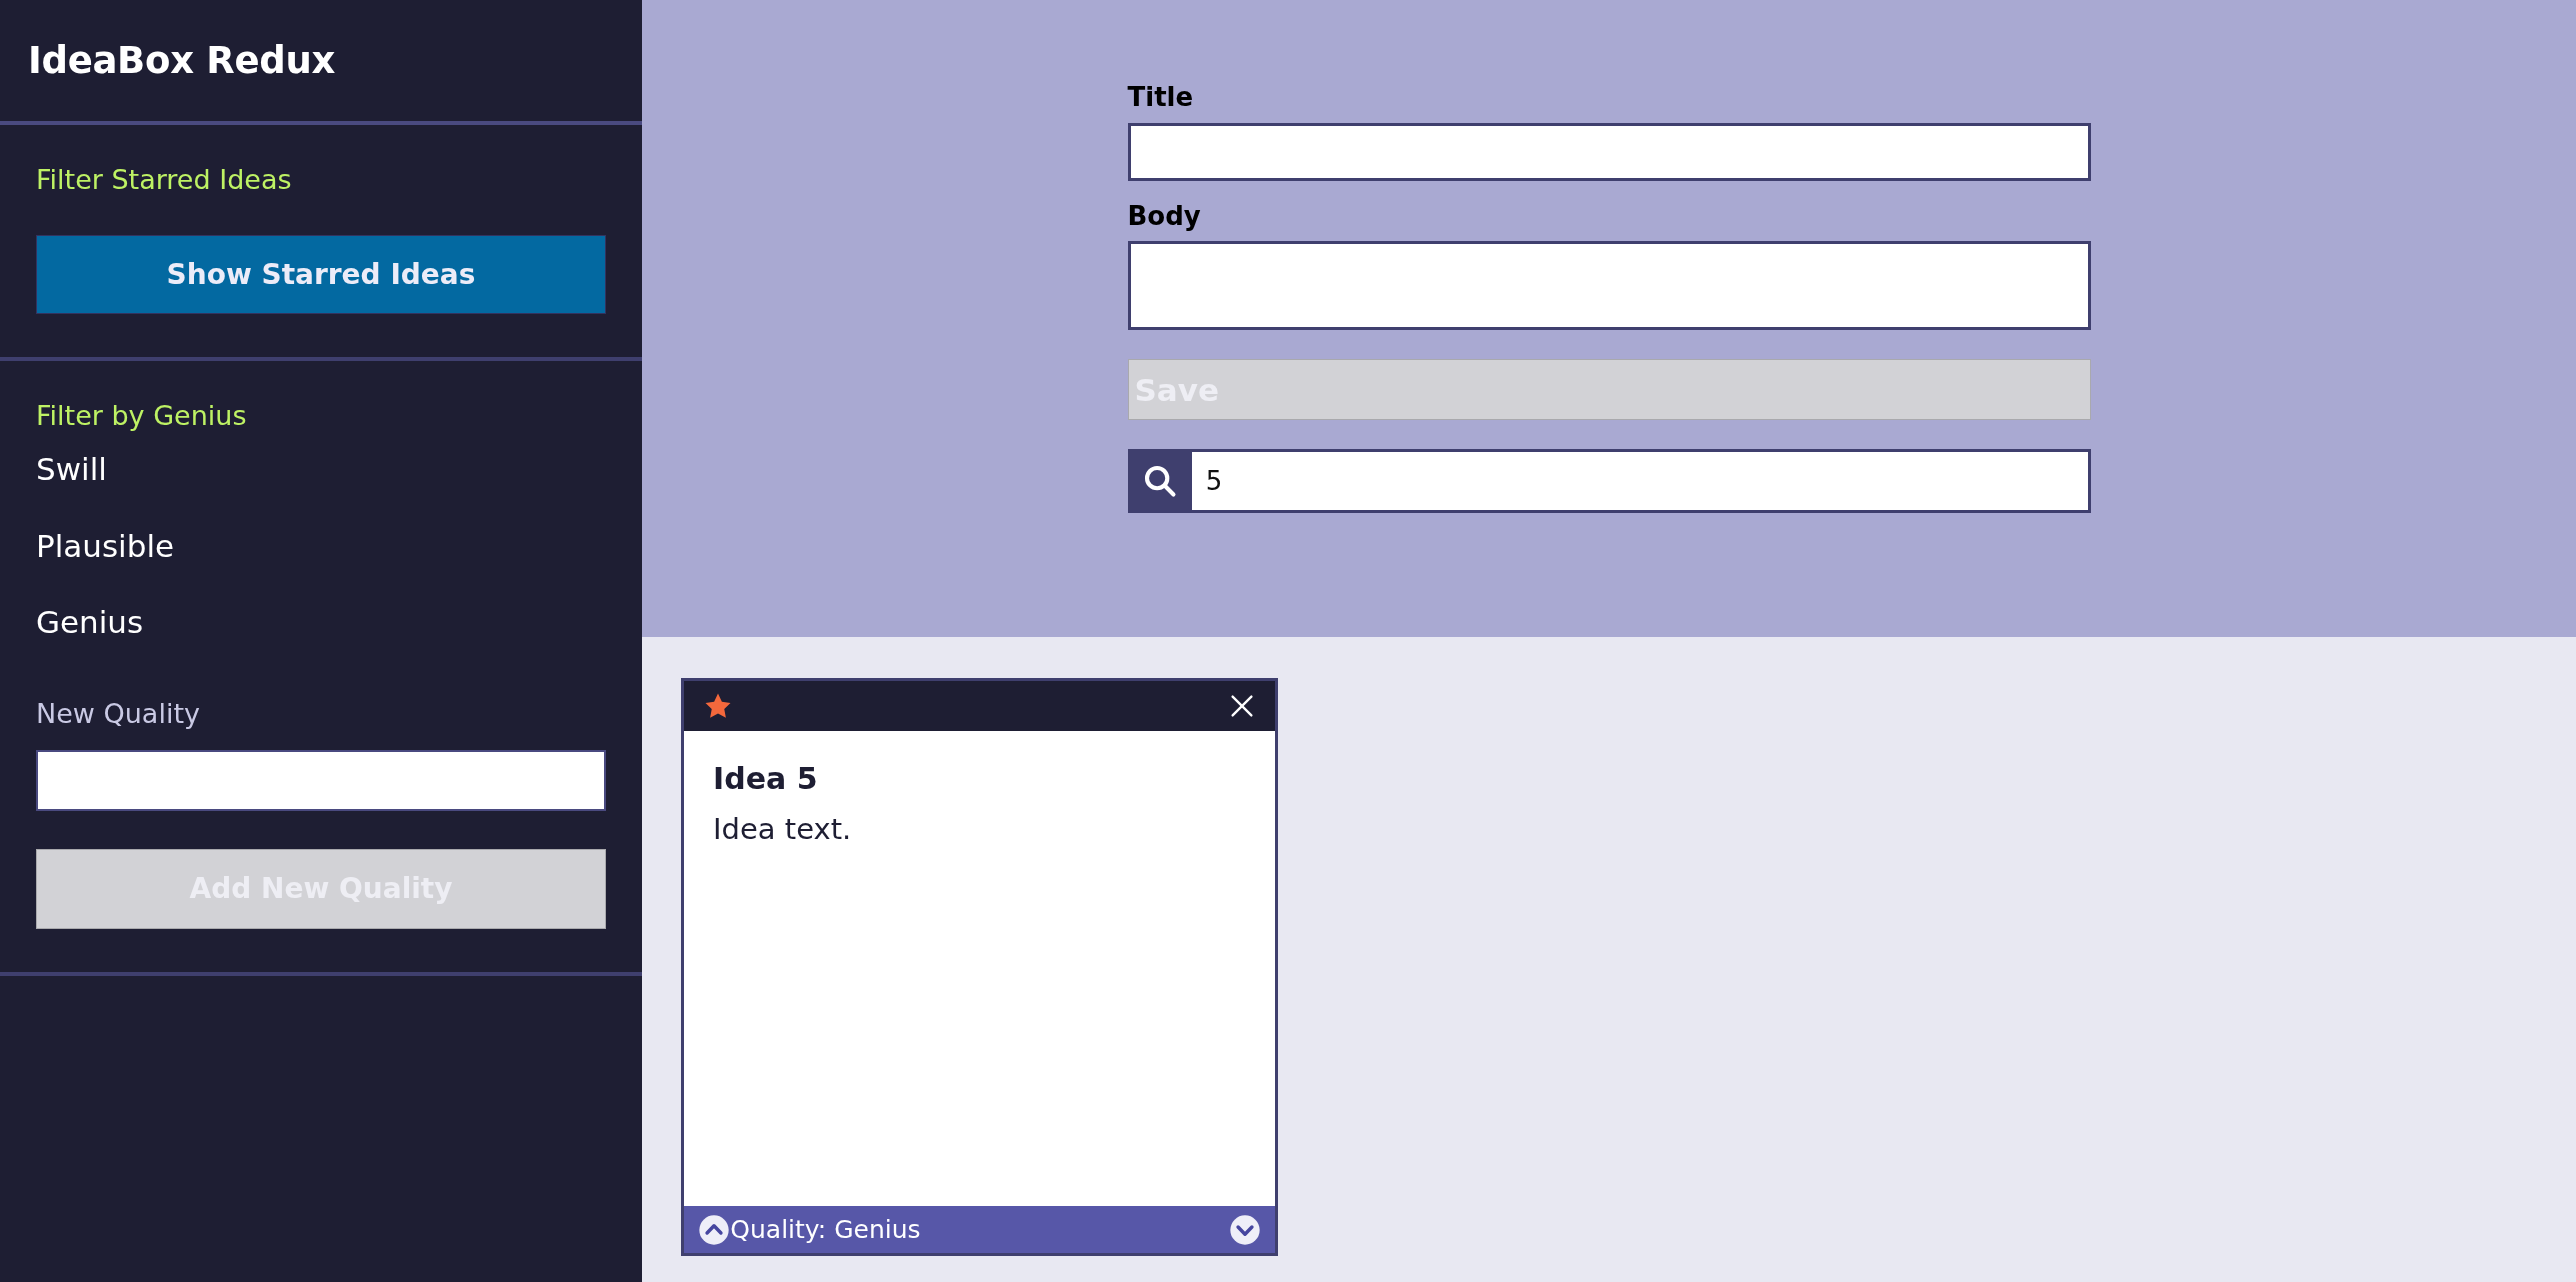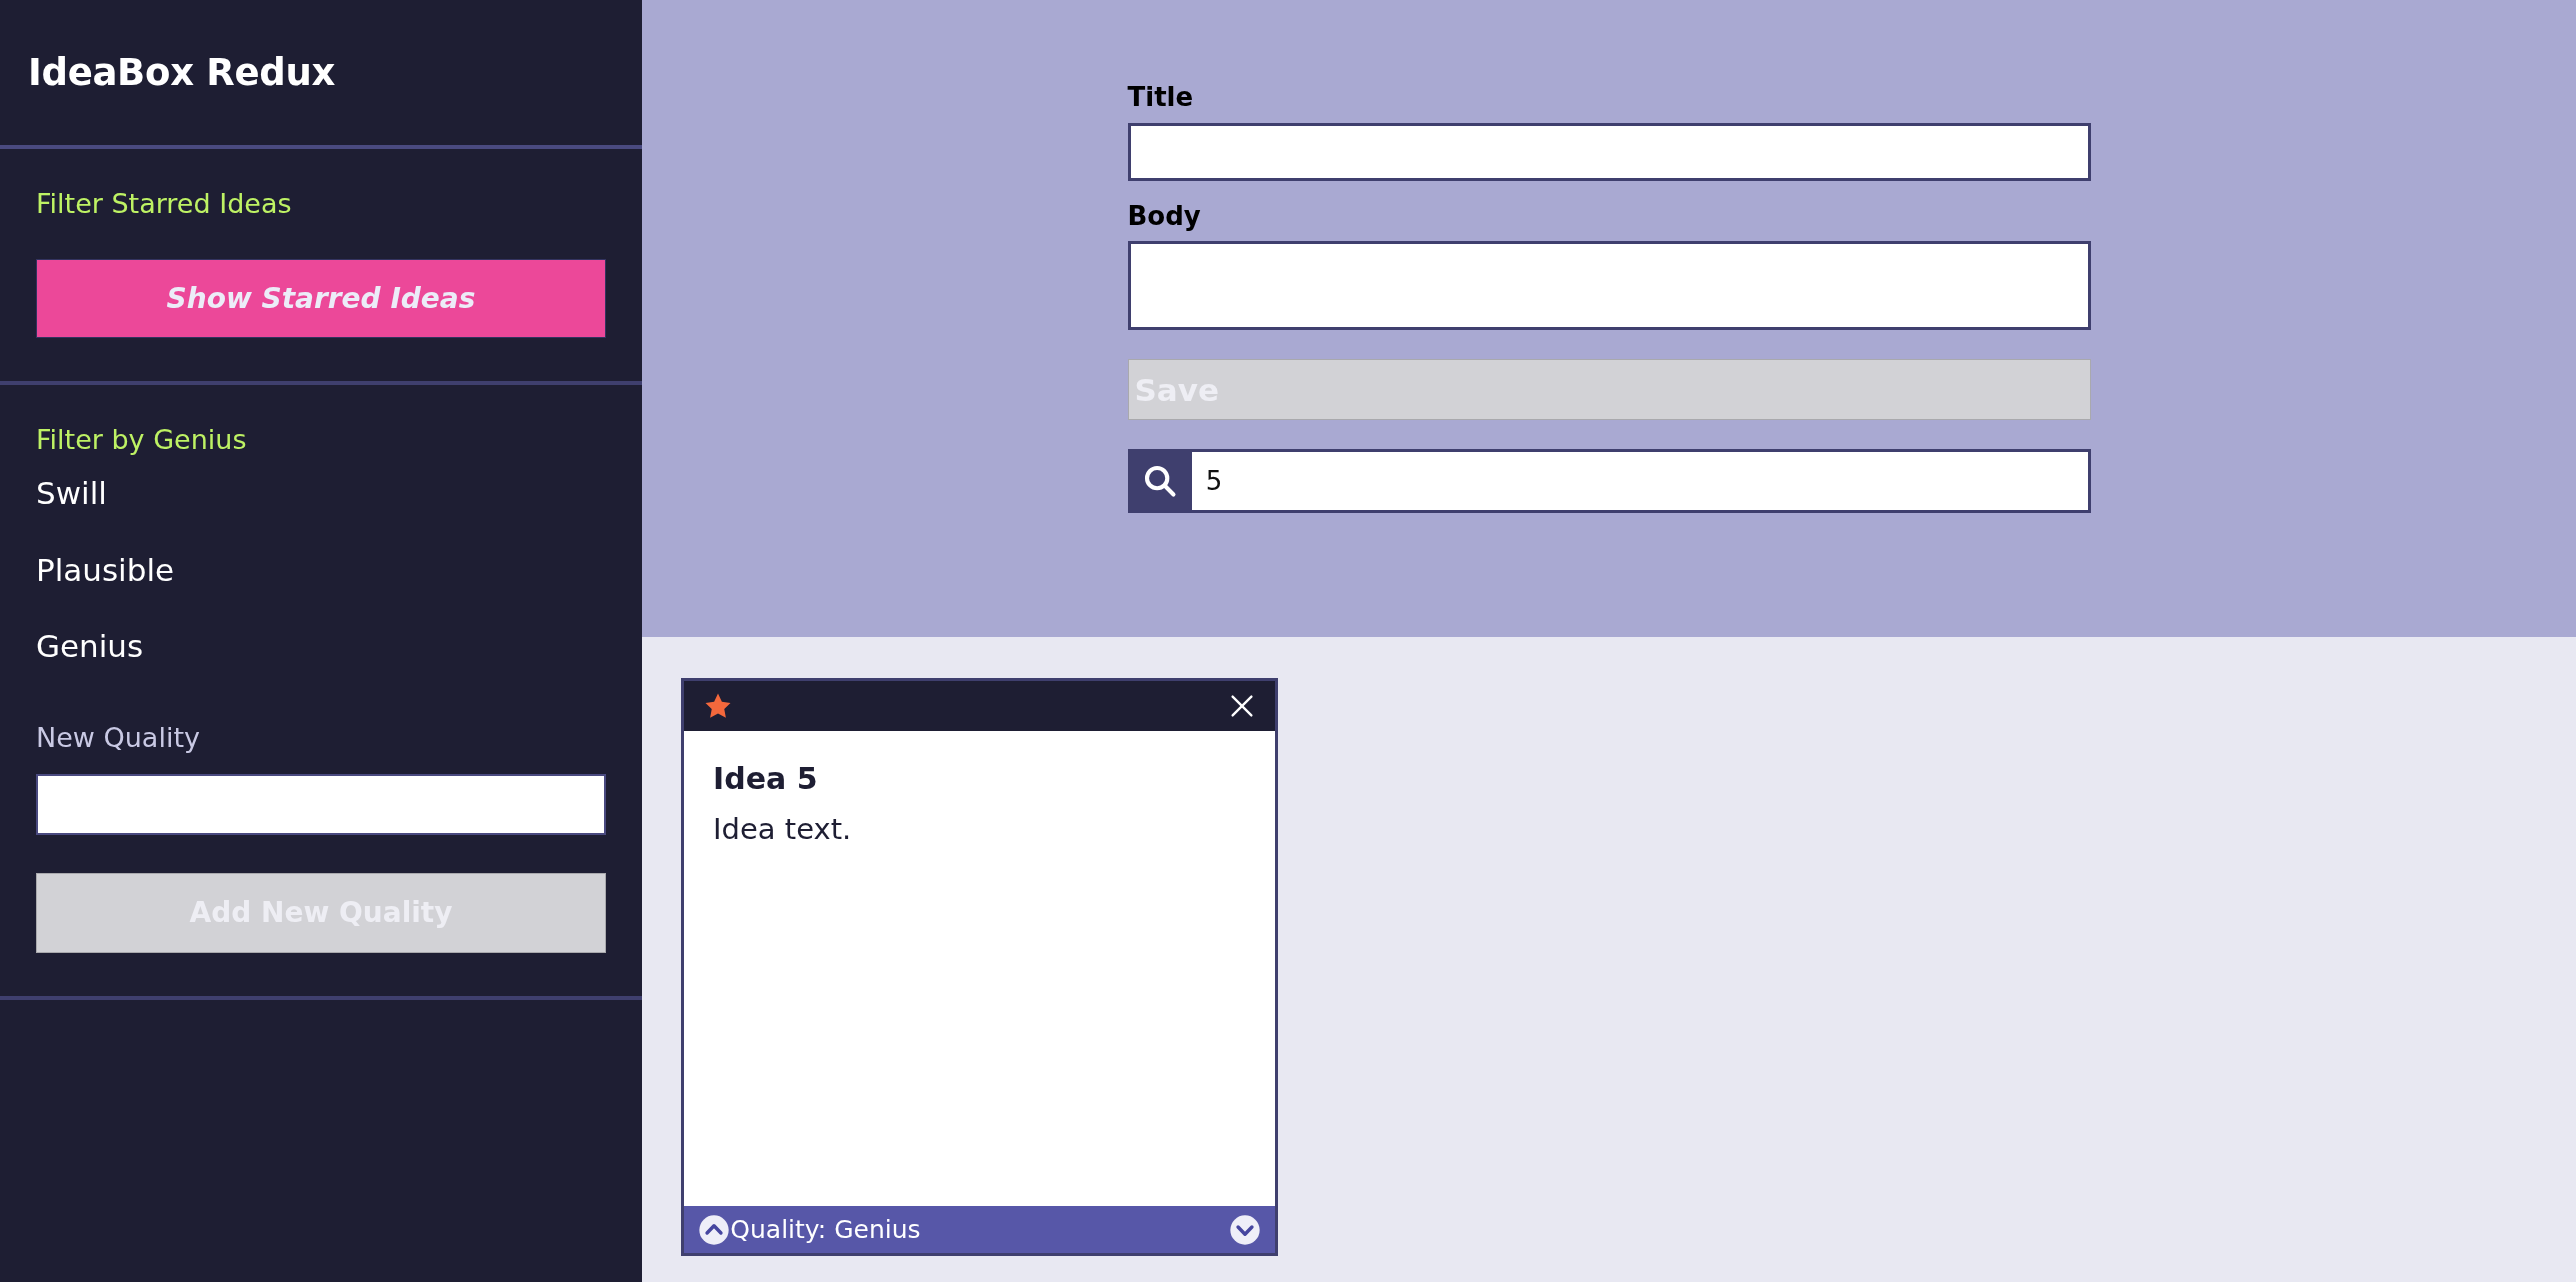--- a/index.html
+++ b/index.html
@@ -22,21 +22,21 @@
   
   .sidebar {
     width: 642px;
     min-width: 642px;
     background: #1e1e33;
     display: flex;
     flex-direction: column;
     box-sizing: border-box;
   }
   .sidebar-header {
-    height: 149px;
+    height: 125px;
     display: flex;
     align-items: center;
     padding-left: 28px;
     box-sizing: border-box;
     border-bottom: 4.5px solid #4a4a80;
   }
   .app-title {
     color: #ffffff;
     font-size: 37px;
     font-weight: bold;
@@ -52,30 +52,29 @@
     font-size: 27px;
     padding-top: 40px;
     padding-bottom: 0;
     line-height: 1.1;
   }
   .sb-btn-primary {
     display: block;
     width: 100%;
     box-sizing: border-box;
     margin: 40px 0 43px 0;
-    background: #ec4899;
+    background: #0369a1;
     border: 1.8px solid #33335f;
     color: #ececf8;
     font-size: 28px;
     font-weight: bold;
     padding: 22.4px 0;
     text-align: center;
     cursor: pointer;
     font-family: inherit;
-    font-style: italic;
   }
   .sb-btn-disabled {
     display: block;
     width: 100%;
     box-sizing: border-box;
     margin: 38px 0 43px 0;
     background: #d2d2d6;
     border: 1.8px solid #a9a9ad;
     color: #eeeef4;
     font-size: 28px;

